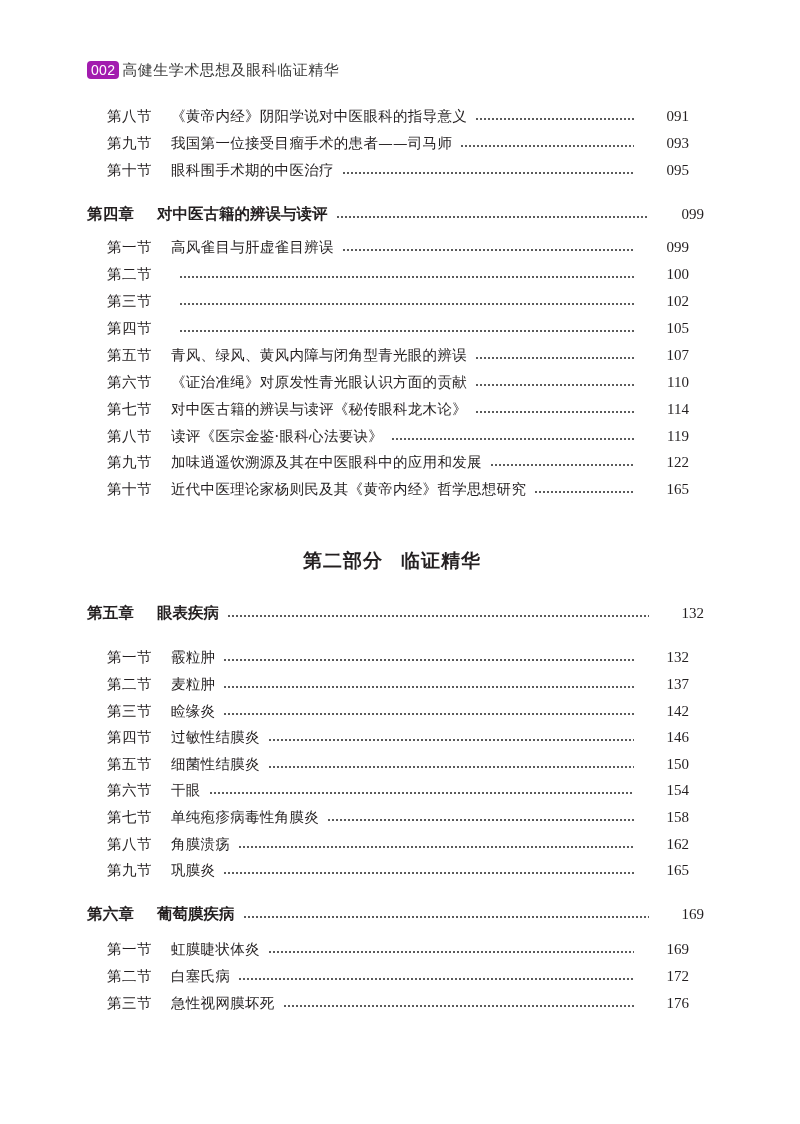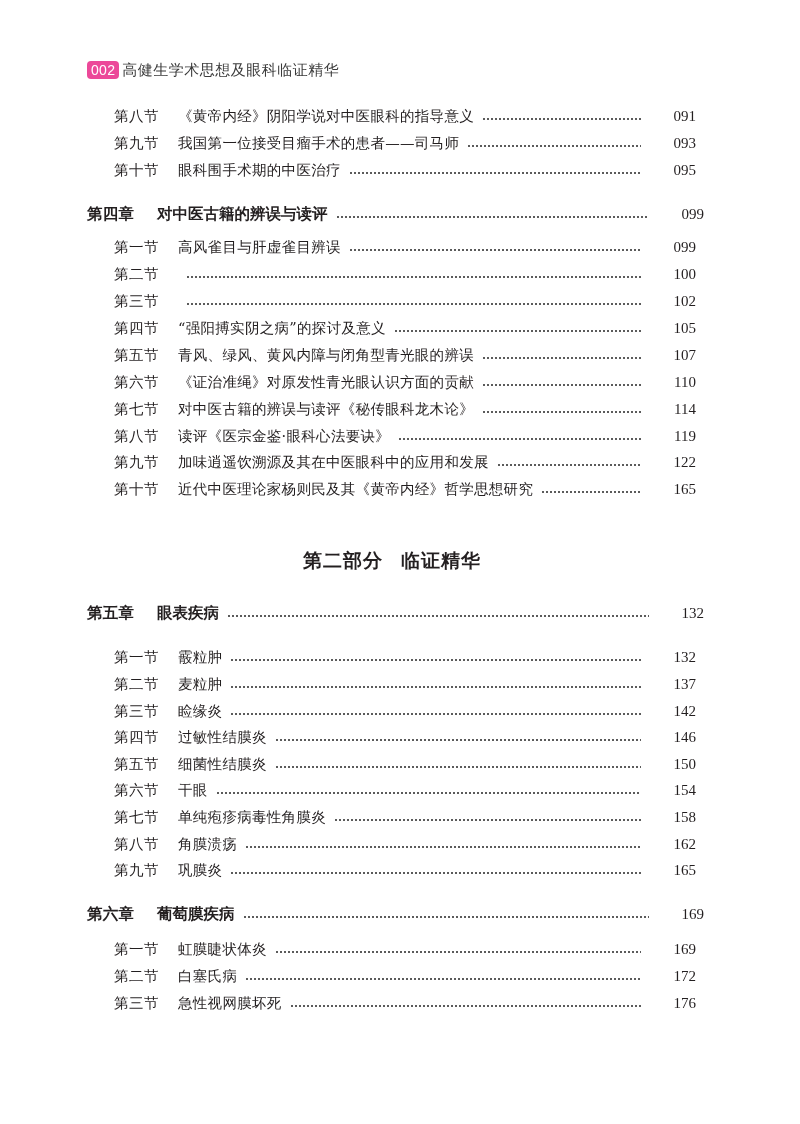--- a/index.html
+++ b/index.html
@@ -10,21 +10,21 @@
       overflow: hidden;
       font-family: "DejaVu Serif", "Liberation Serif", serif;
       color: #231f20;
     }
     .running-header {
       position: absolute; left: 87px; top: 60px;
       display: flex; align-items: center;
       height: 20px;
     }
     .page-badge {
-      background: #ec4899;
+      background: #a21caf;
       color: #ffffff;
       font-family: "Liberation Sans", "DejaVu Sans", sans-serif;
       font-size: 14px;
       line-height: 18px;
       height: 18px;
       padding: 0 4px;
       border-radius: 4px;
       letter-spacing: 0.3px;
     }
     .book-title {
@@ -50,21 +50,21 @@
       background-size: 4px 2px;
       background-repeat: repeat-x;
       position: relative; top: 3px;
     }
     .toc-row .page {
       width: 30px; text-align: right;
       font-family: "Liberation Serif", "DejaVu Serif", serif;
       font-size: 15px;
       margin-left: 19px;
     }
-    .section-row { left: 114px; width: 582px; font-size: 14.5px; }
+    .section-row { left: 107px; width: 582px; font-size: 14.5px; }
     .section-row .label { width: 64px; letter-spacing: 0.5px; }
     .section-row .title { letter-spacing: 0.3px; }
     .chapter-row { left: 87px; width: 617px; font-size: 15.5px; font-weight: bold; }
     .chapter-row .label { width: 70px; letter-spacing: 0.3px; }
     .chapter-row .page { font-weight: normal; }
     .part-heading {
       position: absolute; left: 0; right: 16px; top: 548px;
       text-align: center;
       font-family: "DejaVu Sans", "Liberation Sans", sans-serif;
       font-weight: bold;
@@ -119,21 +119,20 @@
   <span class="leader"></span>
   <span class="page">100</span>
 </div>
 <div class="toc-row section-row" style="top:290px">
   <span class="label">第三节</span>
   <span class="leader"></span>
   <span class="page">102</span>
 </div>
 <div class="toc-row section-row" style="top:317px">
   <span class="label">第四节</span>
-  <span class="title">“强阳搏实阴之病”的探讨及意义</span>
   <span class="leader"></span>
   <span class="page">105</span>
 </div>
 <div class="toc-row section-row" style="top:344px">
   <span class="label">第五节</span>
   <span class="title">青风、绿风、黄风内障与闭角型青光眼的辨误</span>
   <span class="leader"></span>
   <span class="page">107</span>
 </div>
 <div class="toc-row section-row" style="top:371px">

